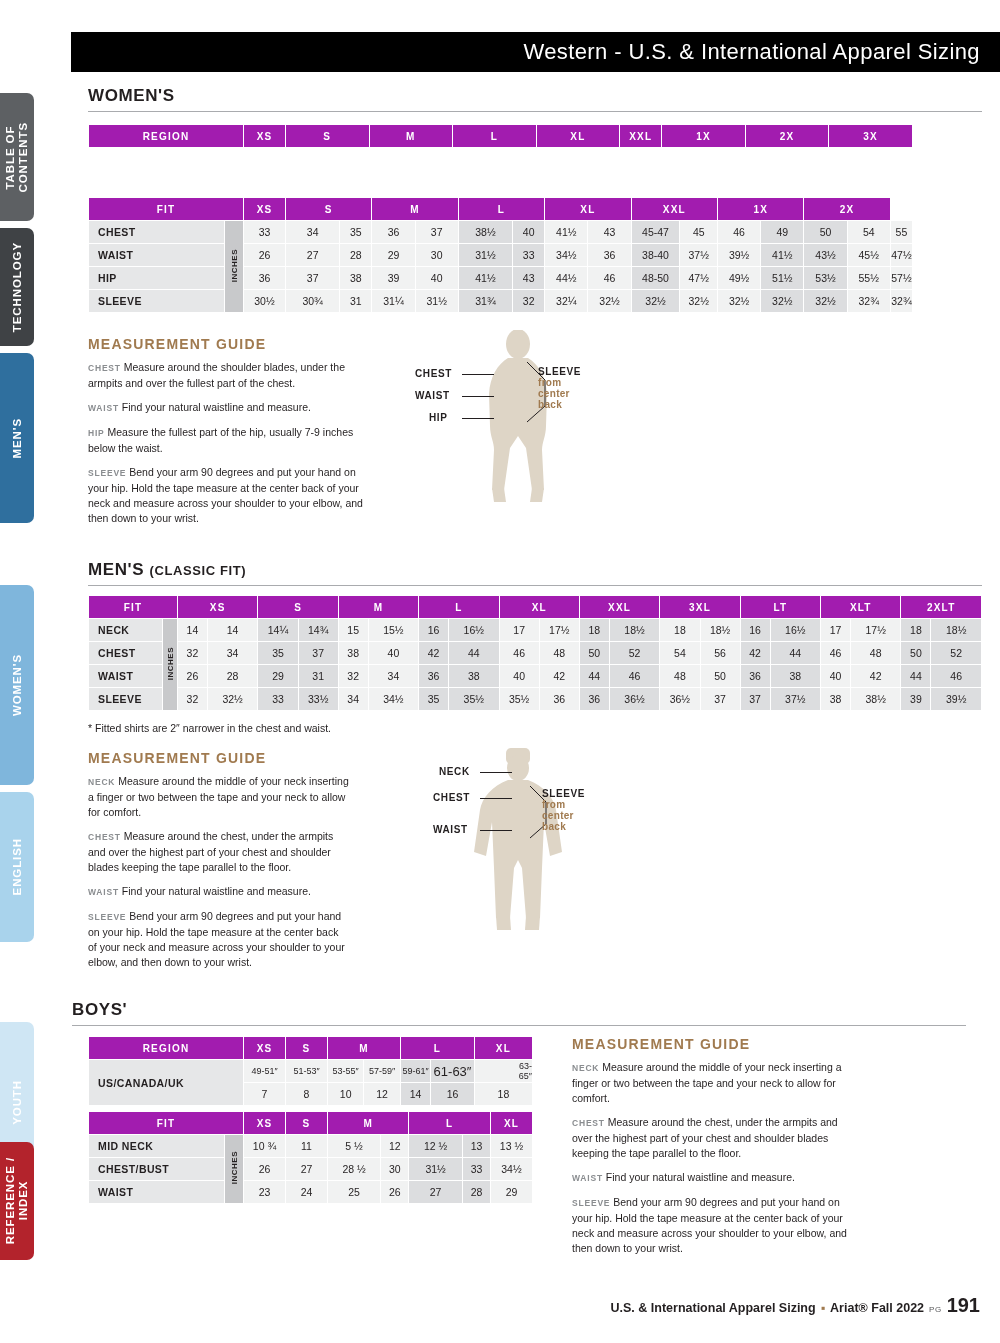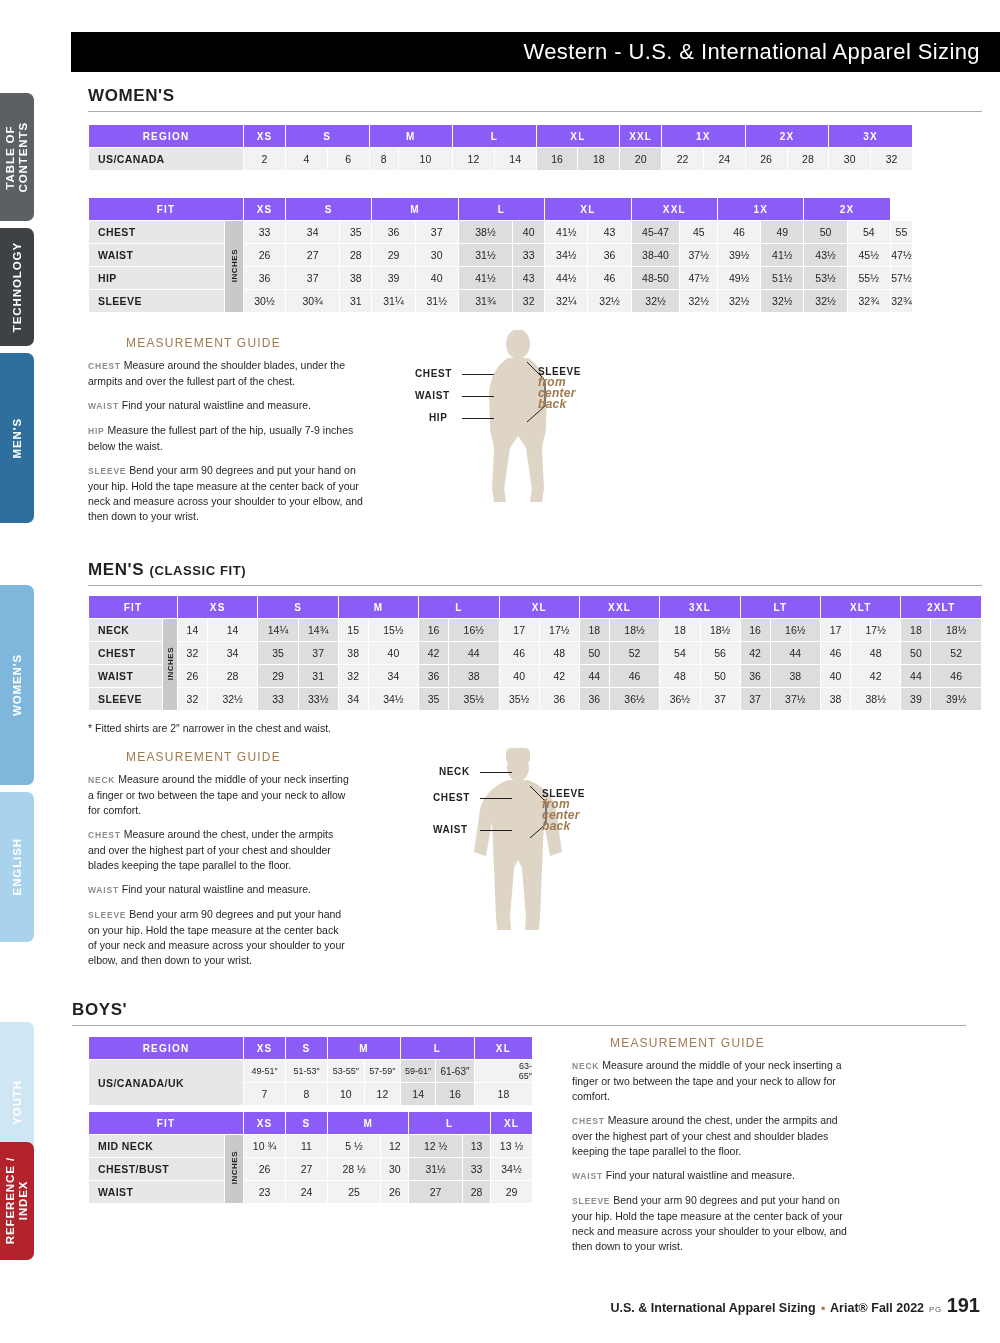--- a/index.html
+++ b/index.html
@@ -56,40 +56,40 @@
   table { border-collapse:collapse; position:absolute; }
   td, th {
     border:1px solid #ffffff;
     font-size:10.5px;
     text-align:center;
     padding:0;
     height:23px;
     font-weight:normal;
     color:#231f20;
   }
-  .hdr { background:#8b5cf6; color:#ffffff; font-weight:bold; font-size:10px; letter-spacing:1.2px; }
+  .hdr { background:#a21caf; color:#ffffff; font-weight:bold; font-size:10px; letter-spacing:1.2px; }
   .rowlabel { background:#e6e7e8; font-weight:bold; text-align:left; padding-left:9px; font-size:10.5px; letter-spacing:0.4px;}
   .lt { background:#f1f2f2; }
   .dk { background:#dcdddf; }
   .inches {
     background:#c8c9cb; font-size:8px; font-weight:bold; letter-spacing:0.5px;
     width:15px;
   }
   .inches span { writing-mode:vertical-rl; transform:rotate(180deg); display:inline-block; }
 
   
-  .mg-title { color:#a07a4f; font-size:12px; font-weight:normal; letter-spacing:1.2px;margin-left:38px; }
+  .mg-title { color:#a07a4f; font-size:14px; font-weight:bold; letter-spacing:1.2px; }
   .mg p { margin:0 0 9px 0; font-size:10.5px; line-height:15px; color:#231f20; }
   .mg .lbl { color:#8a8d90; font-size:8.5px; font-weight:bold; letter-spacing:0.8px; }
 
   
   .figwrap { position:absolute; }
   .fig-lbl { position:absolute; font-size:10px; font-weight:bold; letter-spacing:0.6px; color:#231f20; }
   .fig-sleeve { position:absolute; font-size:10px; font-weight:bold; letter-spacing:0.6px; color:#231f20; }
-  .fig-sleeve .sub { display:block; font-size:12px; font-weight:bold; color:#a07a4f; line-height:11px; letter-spacing:0.3px;font-style:italic;}
+  .fig-sleeve .sub { display:block; font-size:10px; font-weight:bold; color:#a07a4f; line-height:11px; letter-spacing:0.3px;}
   .ln { position:absolute; background:#231f20; height:1px; }
 
   .footnote { position:absolute; font-size:10.5px; color:#231f20; }
 
   
   .footer {
     position:absolute; right:20px; bottom:26px;
     font-size:12.5px; color:#231f20;
     display:flex; align-items:baseline; gap:5px;
   }
@@ -135,39 +135,20 @@
     <td class="hdr" style="width:155px;">REGION</td>
     <td class="hdr" colspan="1" style="width:42px;">XS</td>
     <td class="hdr" colspan="2" style="width:84px;">S</td>
     <td class="hdr" colspan="2" style="width:84px;">M</td>
     <td class="hdr" colspan="2" style="width:84px;">L</td>
     <td class="hdr" colspan="2" style="width:84px;">XL</td>
     <td class="hdr" colspan="1" style="width:42px;">XXL</td>
     <td class="hdr" colspan="2" style="width:84px;">1X</td>
     <td class="hdr" colspan="2" style="width:84px;">2X</td>
     <td class="hdr" colspan="2" style="width:84px;">3X</td>
-  </tr>
-  <tr>
-    <td class="rowlabel">US/CANADA</td>
-    <td class="lt">2</td>
-    <td class="lt">4</td>
-    <td class="lt">6</td>
-    <td class="lt">8</td>
-    <td class="lt">10</td>
-    <td class="lt">12</td>
-    <td class="lt">14</td>
-    <td class="dk">16</td>
-    <td class="dk">18</td>
-    <td class="dk">20</td>
-    <td class="lt">22</td>
-    <td class="lt">24</td>
-    <td class="lt">26</td>
-    <td class="lt">28</td>
-    <td class="lt">30</td>
-    <td class="lt">32</td>
   </tr>
 </tbody>
   </table>
 
 <table style="left:88px; top:197px; width:825px;">
   <tbody>
       <tr>
     <td class="hdr" colspan="2" style="width:155px;">FIT</td>
     <td class="hdr" style="width:42px;">XS</td>
     <td class="hdr" colspan="2" style="width:84px;">S</td>
@@ -459,21 +440,21 @@
     <td class="hdr" colspan="2" style="width:84px;">L</td>
     <td class="hdr" style="width:42px;">XL</td>
   </tr>
   <tr>
     <td class="rowlabel" rowspan="2">US/CANADA/UK</td>
     <td class="lt" style="font-size:9px;">49-51″</td>
     <td class="lt" style="font-size:9px;">51-53″</td>
     <td class="lt" style="font-size:9px;">53-55″</td>
     <td class="lt" style="font-size:9px;">57-59″</td>
     <td class="dk" style="font-size:9px;">59-61″</td>
-    <td class="dk" style="font-size:10px;">61-63″</td>
+    <td class="dk" style="font-size:13px;">61-63″</td>
     <td class="lt" style="font-size:9px;padding-left:44px;">63-65″</td>
   </tr>
   <tr>
     <td class="lt">7</td>
     <td class="lt">8</td>
     <td class="lt">10</td>
     <td class="lt">12</td>
     <td class="dk">14</td>
     <td class="dk">16</td>
     <td class="lt">18</td>

